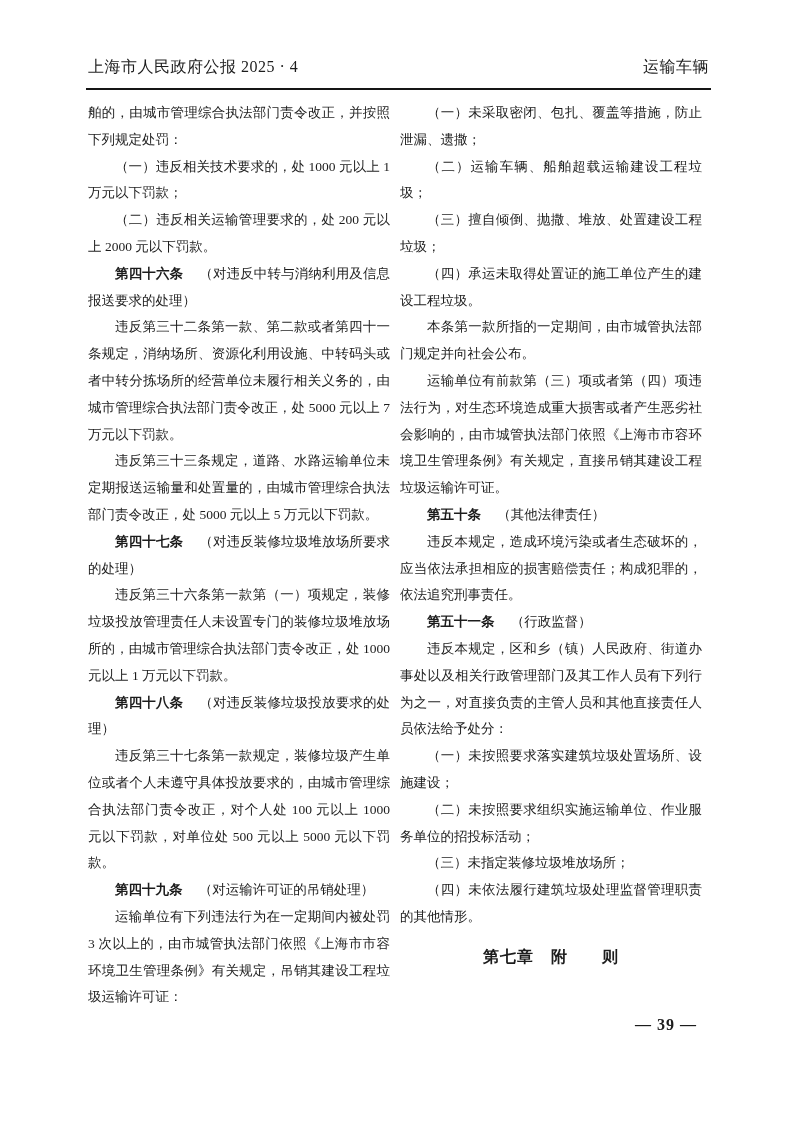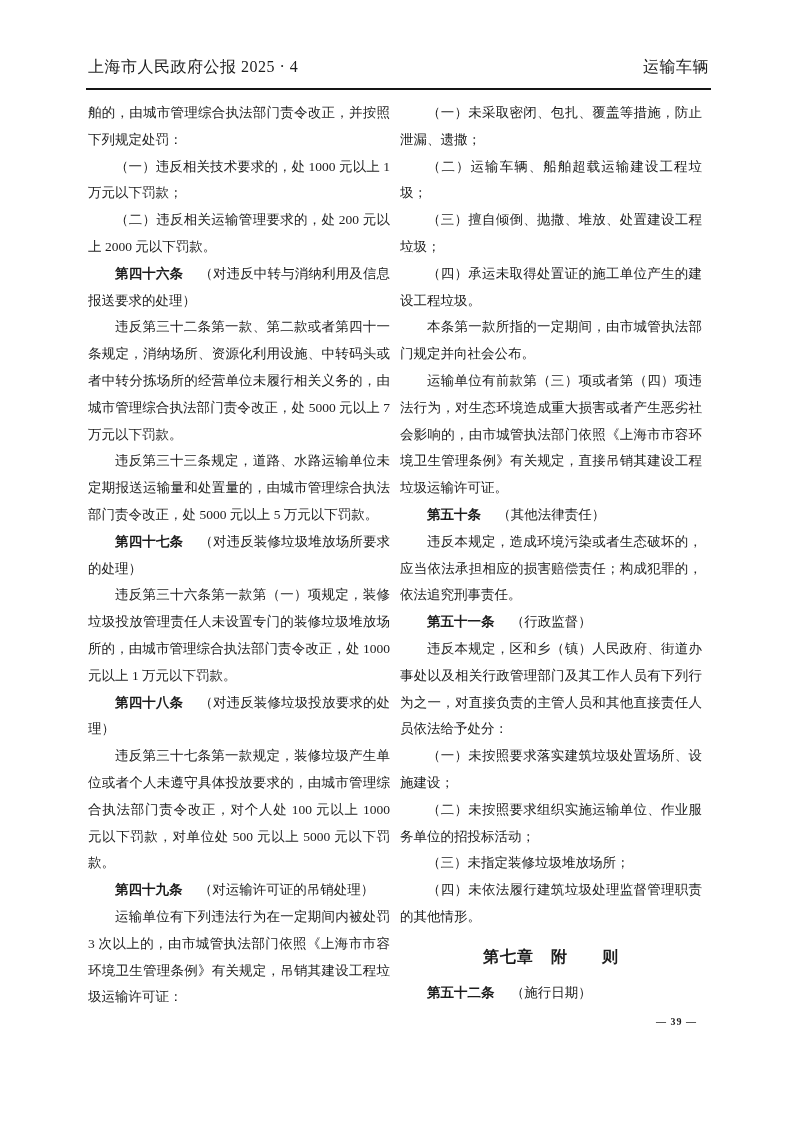--- a/index.html
+++ b/index.html
@@ -69,21 +69,21 @@
   }
   .term {
     font-family: "Liberation Sans", "DejaVu Sans", sans-serif;
     font-weight: 700;
     margin-right: 1.2em;
   }
   .page-footer {
     position: absolute;
     top: 1016px;
     right: 96px;
-    font-size: 10px;
+    font-size: 16px;
     font-weight: 600;
     letter-spacing: 1px;
   }
 </style>
 </head>
 <body>
 
 <div class="page">
 
   <div class="page-header">
@@ -117,21 +117,20 @@
         <p class="body">运输单位有前款第（三）项或者第（四）项违法行为，对生态环境造成重大损害或者产生恶劣社会影响的，由市城管执法部门依照《上海市市容环境卫生管理条例》有关规定，直接吊销其建设工程垃圾运输许可证。</p>
         <p class="article"><span class="term">第五十条</span>（其他法律责任）</p>
         <p class="body">违反本规定，造成环境污染或者生态破坏的，应当依法承担相应的损害赔偿责任；构成犯罪的，依法追究刑事责任。</p>
         <p class="article"><span class="term">第五十一条</span>（行政监督）</p>
         <p class="body">违反本规定，区和乡（镇）人民政府、街道办事处以及相关行政管理部门及其工作人员有下列行为之一，对直接负责的主管人员和其他直接责任人员依法给予处分：</p>
         <p class="body">（一）未按照要求落实建筑垃圾处置场所、设施建设；</p>
         <p class="body">（二）未按照要求组织实施运输单位、作业服务单位的招投标活动；</p>
         <p class="body">（三）未指定装修垃圾堆放场所；</p>
         <p class="body">（四）未依法履行建筑垃圾处理监督管理职责的其他情形。</p>
         <p class="chapter">第七章　附　　则</p>
-        <p class="article"><span class="term">第五十二条</span>（施行日期）</p>
       </section>
   </div>
 
   <div class="page-footer">
     <span>— 39 —</span>
   </div>
 
 </div>
 
 </body></html>

